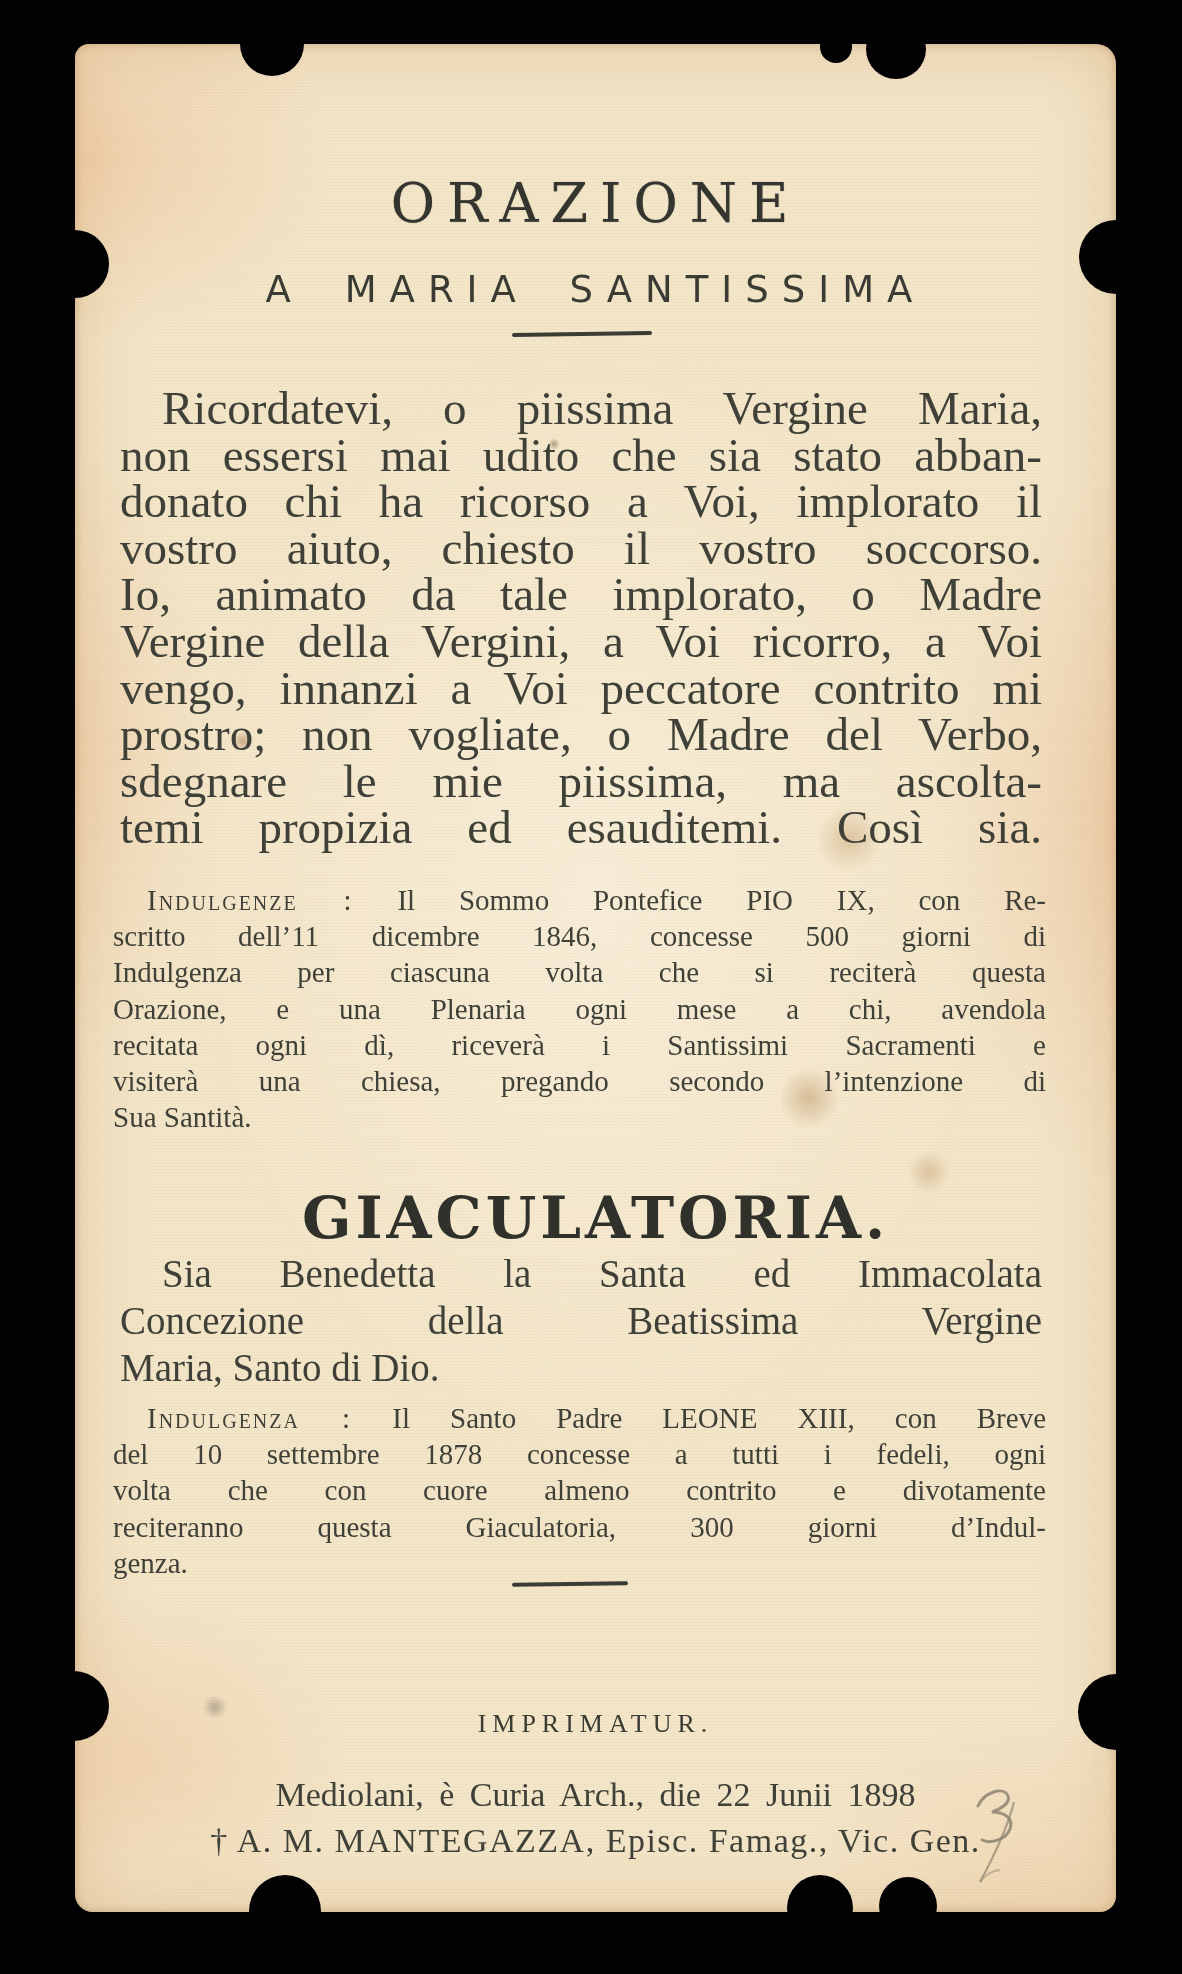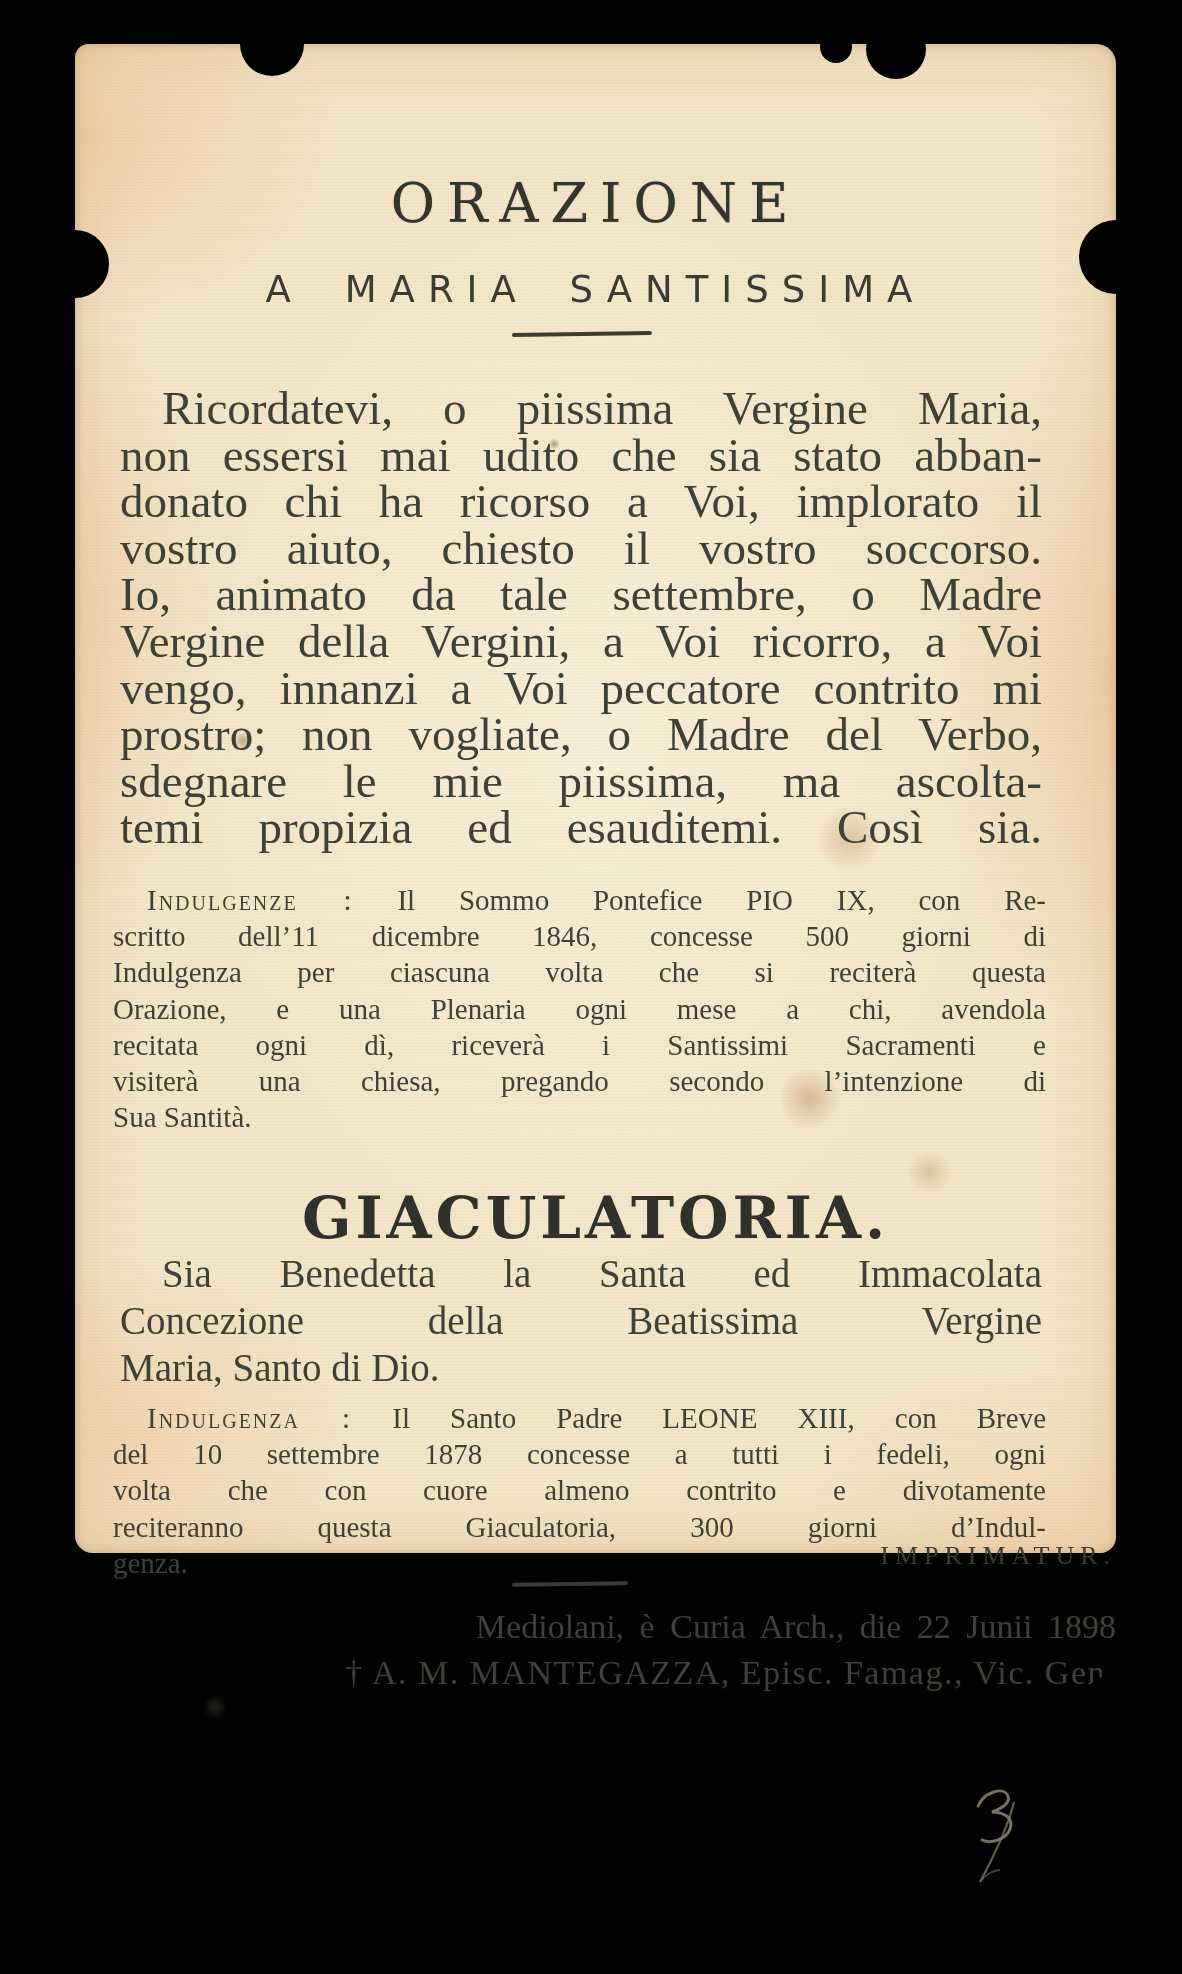--- a/index.html
+++ b/index.html
@@ -1,18 +1,18 @@
 <!DOCTYPE html>
 <html><head>
 <meta charset="utf-8">
 <style>
   html,body{margin:0;padding:0;background:#020202;}
   .stage{position:relative;width:1182px;height:1974px;background:#020202;overflow:hidden;
          font-family:"Liberation Serif",serif;color:#3f4138;}
-  .card{position:absolute;left:75px;top:44px;width:1041px;height:1509px;
+  .card{position:absolute;left:75px;top:44px;width:1041px;height:1868px;
         background:#f3e5c8;border-radius:14px 20px 16px 18px;
         box-shadow:inset 0 0 70px rgba(200,150,90,.38), inset 0 0 8px rgba(120,80,40,.35);}
   
   .card::before{content:"";position:absolute;inset:0;border-radius:inherit;pointer-events:none;
         background:
           radial-gradient(ellipse 340px 260px at 2% 6%,  rgba(232,164,112,.30), rgba(232,164,112,0) 70%),
           radial-gradient(ellipse 200px 420px at 0% 38%, rgba(230,160,110,.22), rgba(230,160,110,0) 70%),
           radial-gradient(ellipse 260px 500px at 100% 42%,rgba(228,158,108,.25), rgba(228,158,108,0) 70%),
           radial-gradient(ellipse 300px 240px at 6% 92%, rgba(233,168,116,.26), rgba(233,168,116,0) 70%),
           radial-gradient(ellipse 320px 200px at 92% 97%,rgba(235,175,120,.18), rgba(235,175,120,0) 70%),
@@ -35,21 +35,21 @@
   .small{left:38px;right:70px;font-size:29px;line-height:36.2px;}
   .ind1{top:838px;}
   .ind2{top:1356px;}
   .just{text-align:justify;text-align-last:justify;}
   .end{text-align:left;text-align-last:left;}
   .indent{text-indent:42px;}
   .indent-sm{text-indent:34px;}
   .sc{font-variant:small-caps;letter-spacing:2px;}
   .giachead{left:0;right:0;top:1140px;text-align:center;font-family:"DejaVu Serif",serif;
          font-weight:bold;font-size:58px;letter-spacing:4px;color:#2f312a;}
-  .impr{left:0;right:0;top:1496px;text-align:right;}
+  .impr{left:0;right:0;top:1664px;text-align:center;}
   .impr-h{font-size:26px;line-height:32px;letter-spacing:6px;color:#3a3c33;}
   .impr-l1{font-size:34px;line-height:46px;word-spacing:7px;margin-top:32px;}
   .impr-l2{font-size:34px;line-height:46px;letter-spacing:1.5px;}
   .mark{position:absolute;left:895px;top:1740px;width:62px;height:105px;z-index:4;}
 </style>
 </head>
 <body>
 
 <div class="stage">
 
@@ -57,21 +57,21 @@
 
     <div class="blk title">ORAZIONE</div>
     <div class="blk subtitle">A MARIA SANTISSIMA</div>
     <div class="rule rule1"></div>
 
     <div class="blk prayer">
       <div class="just indent">Ricordatevi, o piissima Vergine Maria,</div>
       <div class="just">non essersi mai udito che sia stato abban-</div>
       <div class="just">donato chi ha ricorso a Voi, implorato il</div>
       <div class="just">vostro aiuto, chiesto il vostro soccorso.</div>
-      <div class="just">Io, animato da tale settembre, o Madre</div>
+      <div class="just">Io, animato da tale implorato, o Madre</div>
       <div class="just">Vergine della Vergini, a Voi ricorro, a Voi</div>
       <div class="just">vengo, innanzi a Voi peccatore contrito mi</div>
       <div class="just">prostro; non vogliate, o Madre del Verbo,</div>
       <div class="just">sdegnare le mie piissima, ma ascolta-</div>
       <div class="just">temi propizia ed esauditemi. Così sia.</div>
     </div>
 
     <div class="blk small ind1">
       <div class="just indent-sm">
         <span class="sc">Indulgenze :</span>

